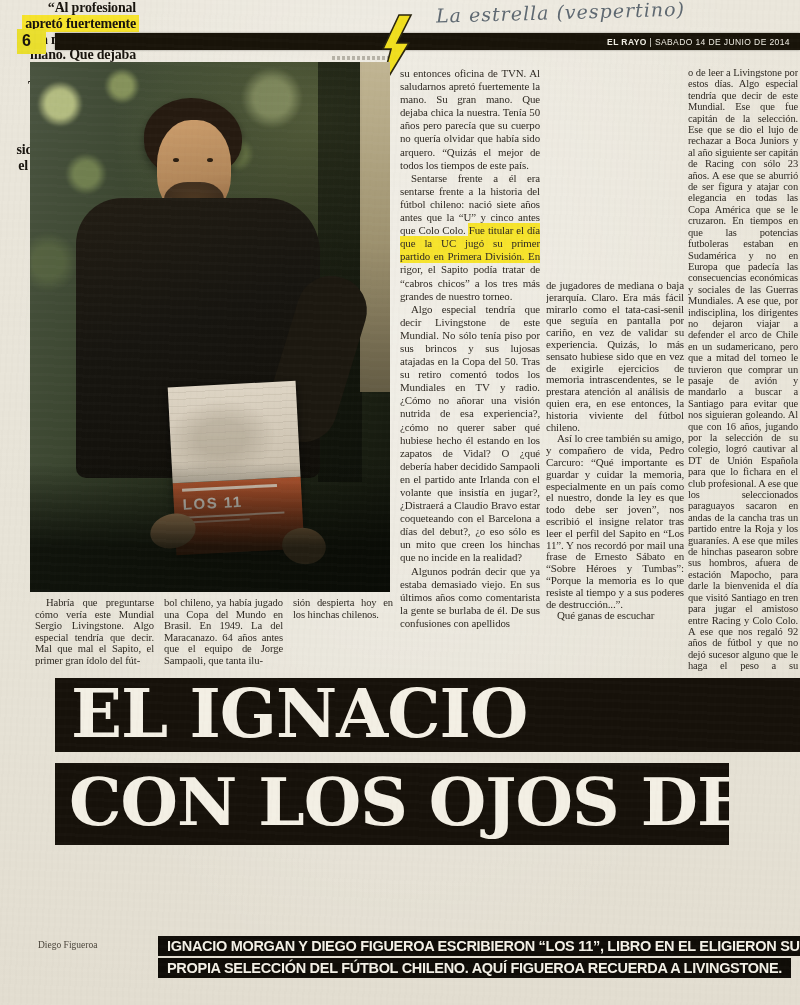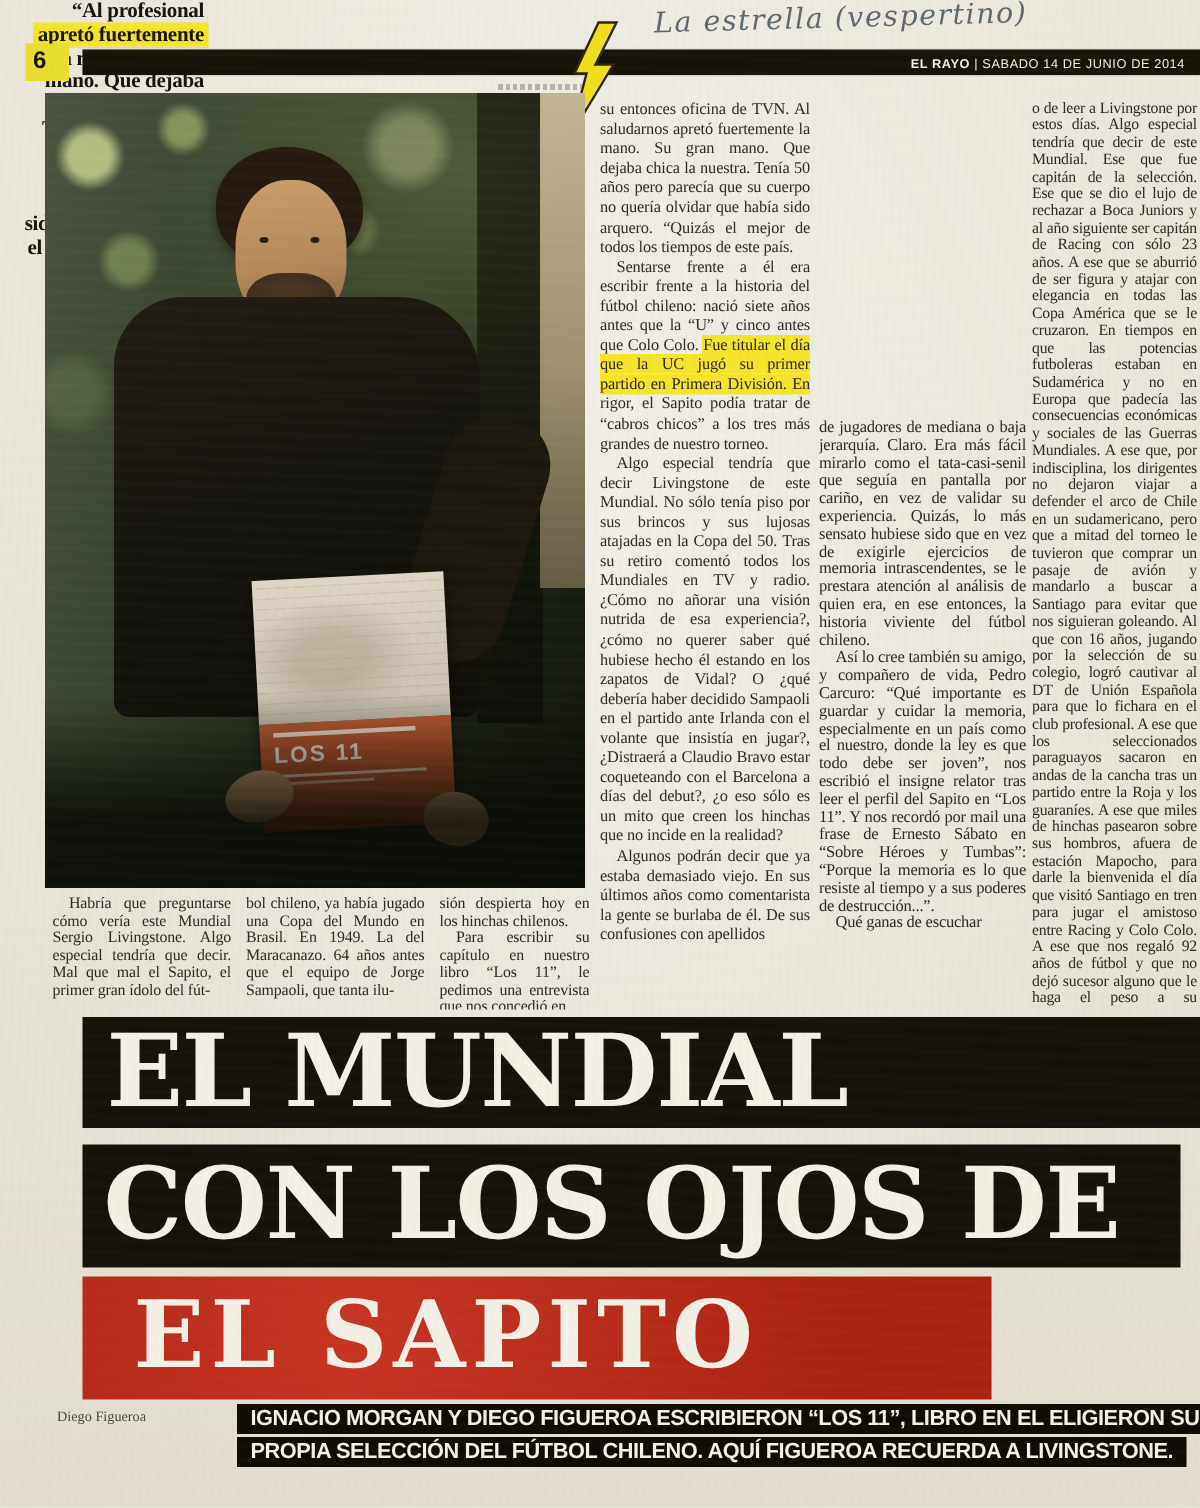--- a/index.html
+++ b/index.html
@@ -99,21 +99,21 @@
   #botCol2{left:164px;top:597px;width:119px;height:76px;font-size:10.6px;line-height:11.5px;letter-spacing:-.1px;}
   #botCol3{left:293px;top:597px;width:100px;height:76px;font-size:10.6px;line-height:11.5px;letter-spacing:-.1px;}
   .hl{background:#f6e32c;box-shadow:0 0 0 1px #f6e32c;}
 
   
   .hbar{position:absolute;background:#16110a;overflow:hidden;}
   .hbar .ht, .rbar .ht{font-family:"DejaVu Serif",serif;font-weight:bold;color:#f3efe4;
     white-space:nowrap;display:block;transform-origin:left center;}
   #hbar1{left:55px;top:678px;width:745px;height:74px;}
   #hbar1 .ht{font-size:67px;line-height:72px;padding-left:16px;letter-spacing:-1px;}
-  #hbar2{left:55px;top:763px;width:732px;height:82px;}
+  #hbar2{left:55px;top:763px;width:674px;height:82px;text-align:right;}
   #hbar2 .ht{font-size:66px;line-height:79px;padding-left:14px;letter-spacing:-1px;}
   .rbar{position:absolute;overflow:hidden;}
   #hbar3{left:55px;top:851px;width:606px;height:82px;background:#bb2a1a;
     background:radial-gradient(circle at 30% 40%, #c63424, #ab2212 80%);}
   #hbar3 .ht{font-size:62px;line-height:78px;padding-left:34px;letter-spacing:4px;}
 
   .byline{position:absolute;left:38px;top:940px;font-size:9.5px;color:#4a443a;}
   .kick{position:absolute;left:158px;background:#0f0c07;color:#f3f0e6;
     font-family:"Liberation Sans",sans-serif;font-weight:bold;font-size:14.5px;
     line-height:20px;padding:0 9px;letter-spacing:-.3px;white-space:nowrap;}
@@ -154,21 +154,21 @@
       </div>
     </div>
     <div class="hand-l"></div>
     <div class="hand-r"></div>
     <div class="fg-shadow"></div>
   </div>
   <div class="credit-smudge"></div>
 
   <div class="col" id="colA">
       <p><span>su entonces oficina de TVN. Al saludarnos apretó fuertemente la mano. Su gran mano. Que dejaba chica la nuestra. Tenía 50 años pero parecía que su cuerpo no quería olvidar que había sido arquero. “Quizás el mejor de todos los tiempos de este país.</span></p>
-      <p class="indent"><span>Sentarse frente a él era escribir frente a la historia del fútbol chileno: nació siete años antes que la “U” y cinco antes que Colo Colo. </span><span class="hl">Fue titular el día que la UC jugó su primer partido en Primera División. En</span><span> rigor, el Sapito podía tratar de “cabros chicos” a los tres más grandes de nuestro torneo.</span></p>
+      <p class="indent"><span>Sentarse frente a él era sentarse frente a la historia del fútbol chileno: nació siete años antes que la “U” y cinco antes que Colo Colo. </span><span class="hl">Fue titular el día que la UC jugó su primer partido en Primera División. En</span><span> rigor, el Sapito podía tratar de “cabros chicos” a los tres más grandes de nuestro torneo.</span></p>
       <p class="indent"><span>Algo especial tendría que decir Livingstone de este Mundial. No sólo tenía piso por sus brincos y sus lujosas atajadas en la Copa del 50. Tras su retiro comentó todos los Mundiales en TV y radio. ¿Cómo no añorar una visión nutrida de esa experiencia?, ¿cómo no querer saber qué hubiese hecho él estando en los zapatos de Vidal? O ¿qué debería haber decidido Sampaoli en el partido ante Irlanda con el volante que insistía en jugar?, ¿Distraerá a Claudio Bravo estar coqueteando con el Barcelona a días del debut?, ¿o eso sólo es un mito que creen los hinchas que no incide en la realidad?</span></p>
       <p class="indent"><span>Algunos podrán decir que ya estaba demasiado viejo. En sus últimos años como comentarista la gente se burlaba de él. De sus confusiones con apellidos</span></p>
     </div>
   <div id="colBq">
       <div class="qline"><span>“Al profesional</span></div>
       <div class="qline"><span class="hl">apretó fuertemente</span></div>
       <div class="qline"><span>la mano. Su gran</span></div>
       <div class="qline"><span>mano. Que dejaba</span></div>
       <div class="qline"><span>chica la nuestra.</span></div>
       <div class="qline"><span>Tenía 90 años pero</span></div>
@@ -189,31 +189,27 @@
       <p><span>o de leer a Livingstone por estos días. Algo especial tendría que decir de este Mundial. Ese que fue capitán de la selección. Ese que se dio el lujo de rechazar a Boca Juniors y al año siguiente ser capitán de Racing con sólo 23 años. A ese que se aburrió de ser figura y atajar con elegancia en todas las Copa América que se le cruzaron. En tiempos en que las potencias futboleras estaban en Sudamérica y no en Europa que padecía las consecuencias económicas y sociales de las Guerras Mundiales. A ese que, por indisciplina, los dirigentes no dejaron viajar a defender el arco de Chile en un sudamericano, pero que a mitad del torneo le tuvieron que comprar un pasaje de avión y mandarlo a buscar a Santiago para evitar que nos siguieran goleando. Al que con 16 años, jugando por la selección de su colegio, logró cautivar al DT de Unión Española para que lo fichara en el club profesional. A ese que los seleccionados paraguayos sacaron en andas de la cancha tras un partido entre la Roja y los guaraníes. A ese que miles de hinchas pasearon sobre sus hombros, afuera de estación Mapocho, para darle la bienvenida el día que visitó Santiago en tren para jugar el amistoso entre Racing y Colo Colo. A ese que nos regaló 92 años de fútbol y que no dejó sucesor alguno que le haga el peso a su trayectoria.</span></p>
     </div>
   <div class="col" id="botCol1">
       <p class="indent"><span>Habría que preguntarse cómo vería este Mundial Sergio Livingstone. Algo especial tendría que decir. Mal que mal el Sapito, el primer gran ídolo del fút-</span></p>
     </div>
   <div class="col" id="botCol2">
       <p><span>bol chileno, ya había jugado una Copa del Mundo en Brasil. En 1949. La del Maracanazo. 64 años antes que el equipo de Jorge Sampaoli, que tanta ilu-</span></p>
     </div>
   <div class="col" id="botCol3">
       <p><span>sión despierta hoy en los hinchas chilenos.</span></p>
-      <p class="indent"><span>Para escribir su capítulo en nuestro libro “Los 11”, le pedimos una entrevista que nos concedió en</span></p>
     </div>
 
   <div class="hbar" id="hbar1">
-    <span class="ht">EL MUNDIAL</span>
+    <span class="ht">EL IGNACIO</span>
   </div>
   <div class="hbar" id="hbar2">
     <span class="ht">CON LOS OJOS DE</span>
-  </div>
-  <div class="rbar" id="hbar3">
-    <span class="ht">EL SAPITO</span>
   </div>
 
   <div class="byline">Diego Figueroa</div>
   <div class="kick" id="kick1">IGNACIO MORGAN Y DIEGO FIGUEROA ESCRIBIERON “LOS 11”, LIBRO EN EL ELIGIERON SU</div>
   <div class="kick" id="kick2">PROPIA SELECCIÓN DEL FÚTBOL CHILENO. AQUÍ FIGUEROA RECUERDA A LIVINGSTONE.</div>
 
   <div class="grain"></div>
 </div>
 
 </body></html>

